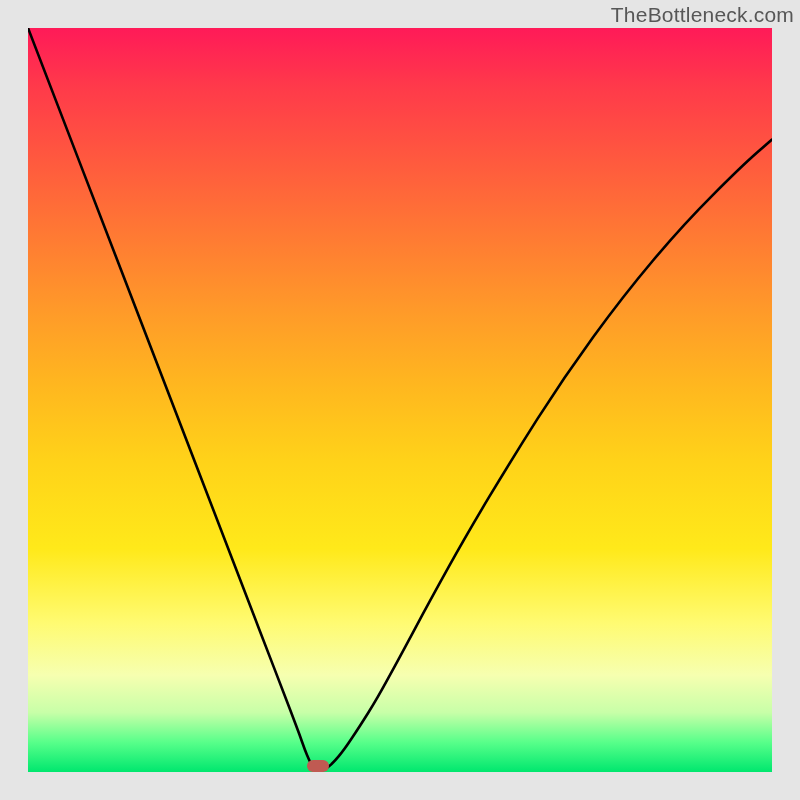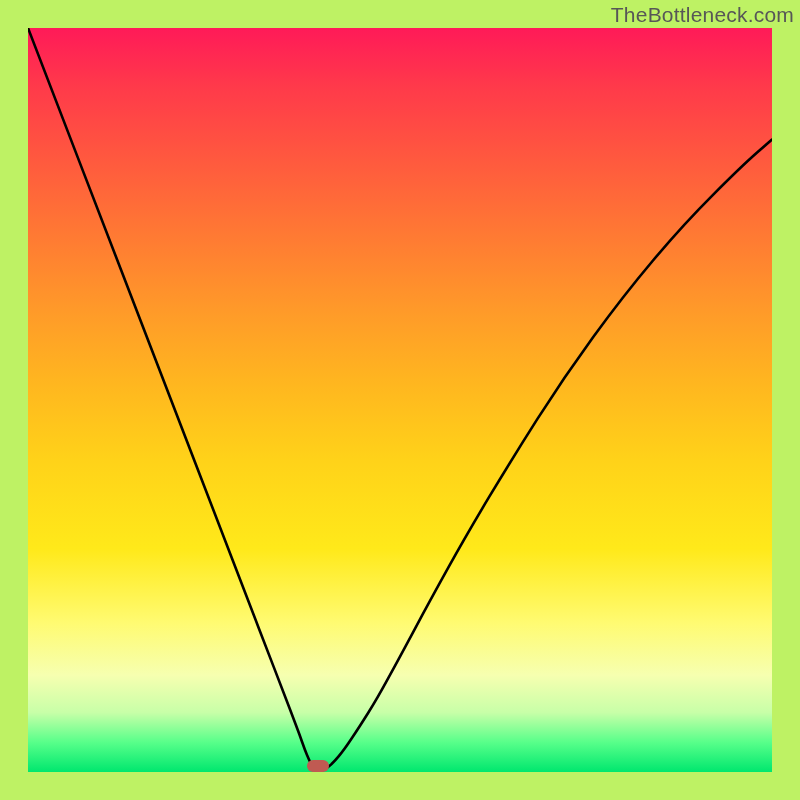--- a/index.html
+++ b/index.html
@@ -8,21 +8,21 @@
     width: 800px;
     height: 800px;
     background: #000;
     overflow: hidden;
     font-family: Arial, Helvetica, sans-serif;
   }
   .frame {
     position: absolute;
     top: 0; left: 0;
     width: 800px; height: 800px;
-    background: #bef264;
+    background: #e5e5e5;
     text-align: center;
   }
   .plot-area {
     position: absolute;
     left: 28px;
     top: 28px;
     width: 744px;
     height: 744px;
     overflow: hidden;
   }

